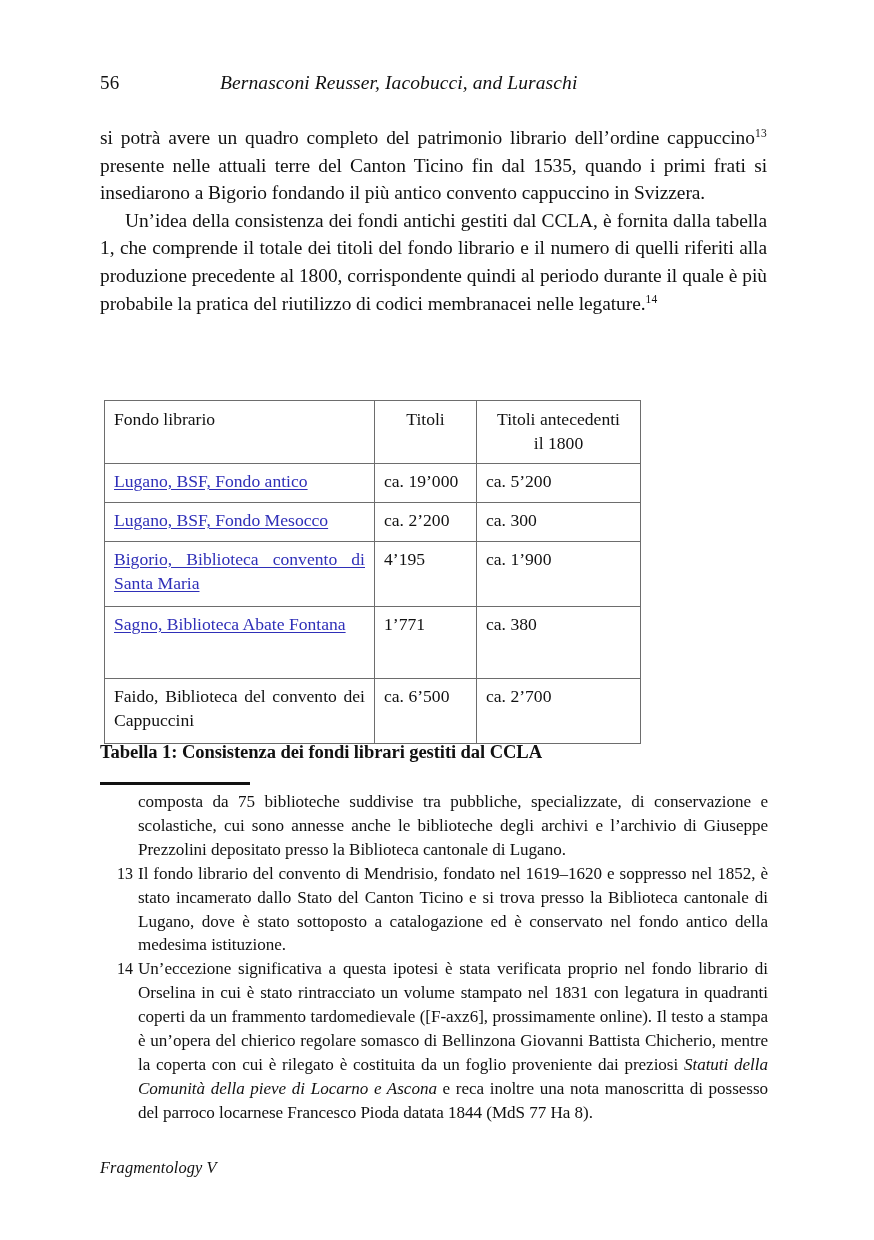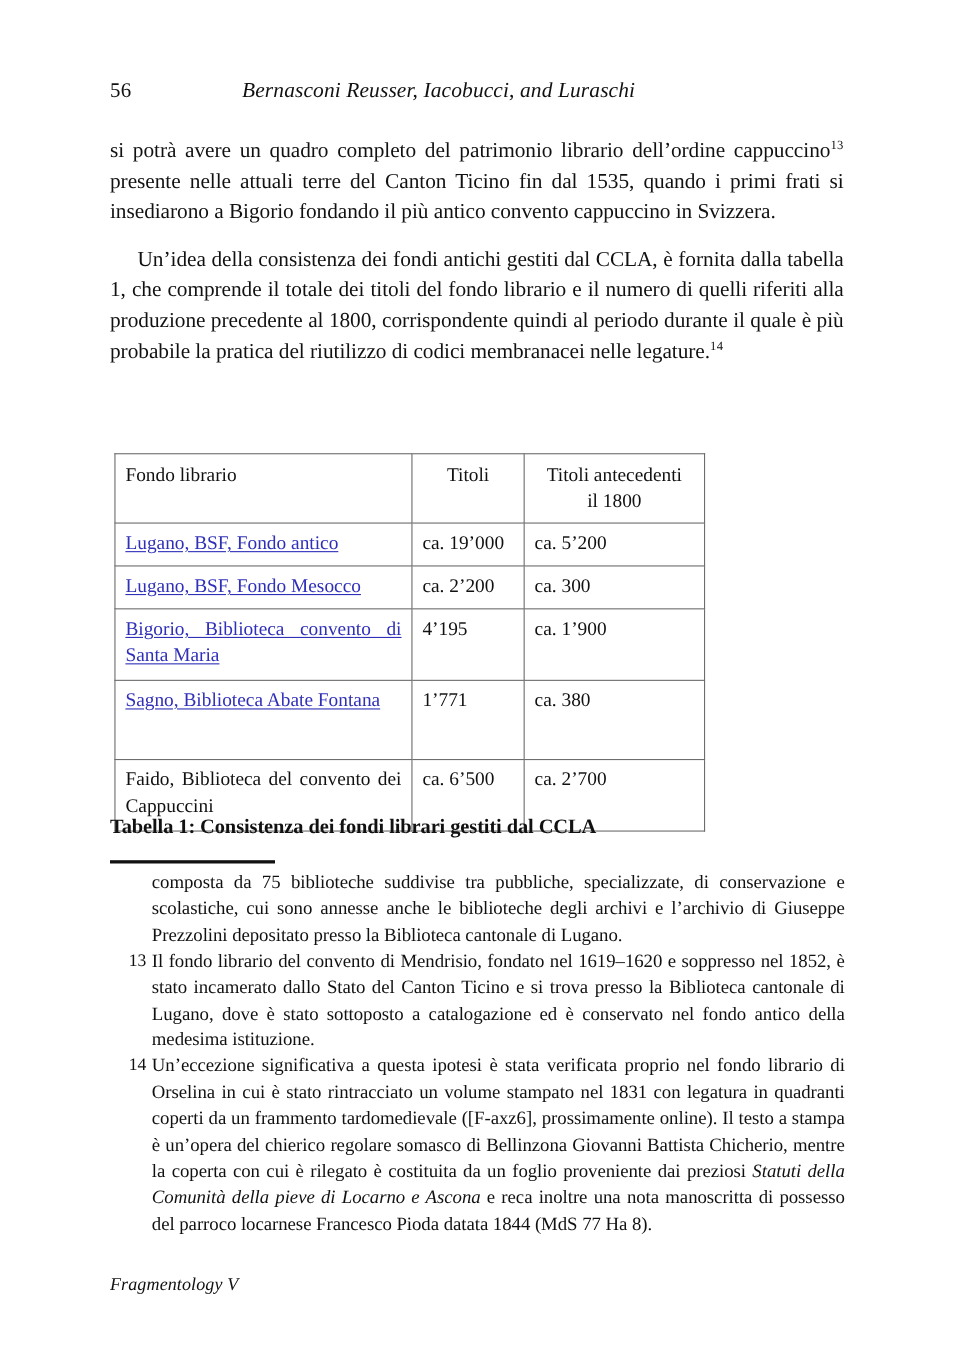--- a/index.html
+++ b/index.html
@@ -62,34 +62,34 @@
     line-height: 27.6px;
     text-align: justify;
     text-justify: inter-word;
     hyphens: manual;
     letter-spacing: -0.05px;
   }
   .body p.indent {
     text-indent: 25px;
   }
   .body p + p {
-    margin-top: 16px;
+    margin-top: 0;
   }
   sup.fnref {
     font-size: 11.5px;
     vertical-align: 0.62em;
     line-height: 0;
     letter-spacing: .3px;
   }
 
   
   .tablewrap {
     position: absolute;
     left: 104px;
-    top: 412px;
+    top: 400px;
     width: 536px;
   }
   table.fondi {
     border-collapse: collapse;
     width: 536px;
     table-layout: fixed;
   }
   table.fondi td, table.fondi th {
     border: 1px solid #6d6d6d;
     vertical-align: top;

